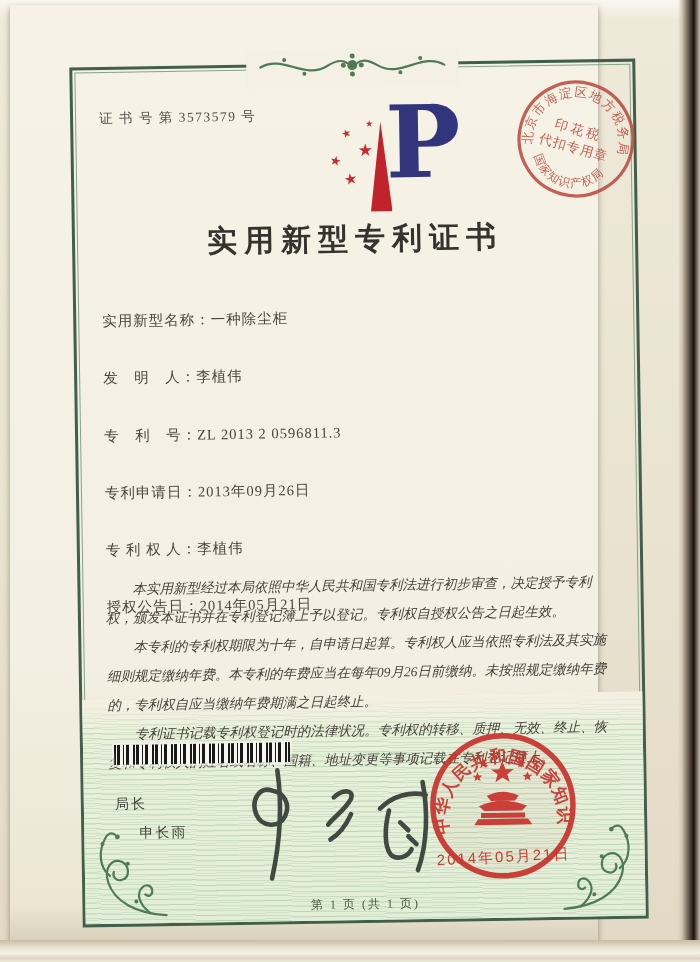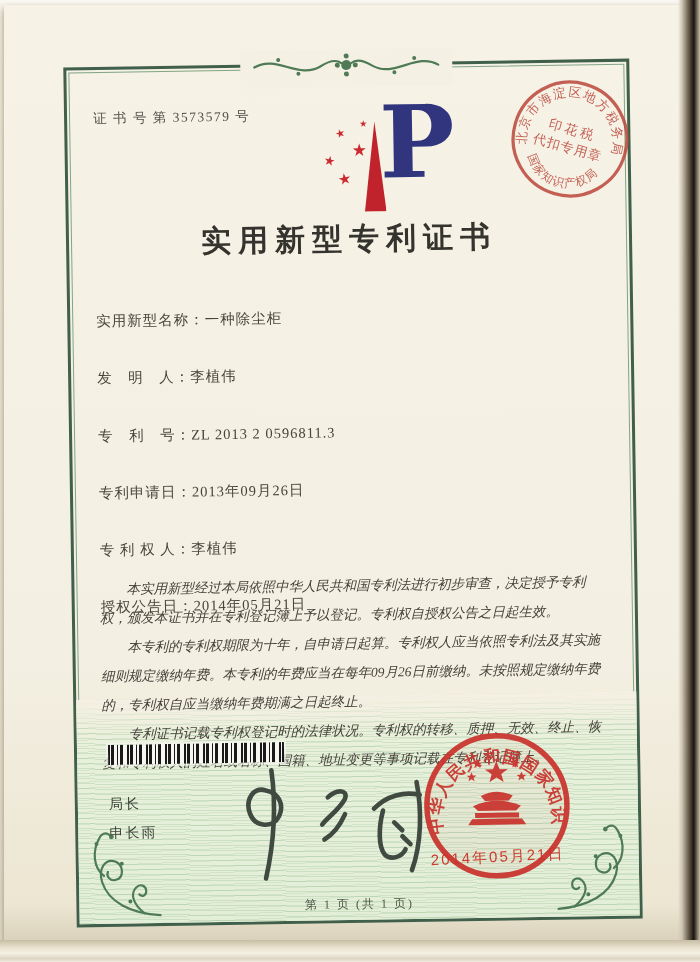--- a/index.html
+++ b/index.html
@@ -10,21 +10,21 @@
   }
   .photo-edge-right{
     position:absolute;top:0;right:0;width:22px;height:944px;z-index:50;
     background:linear-gradient(90deg,rgba(0,0,0,0) 0%,#cfc5b2 18%,#5a4f40 52%,#181410 72%,#8d8270 90%,#c7bca7 100%);
   }
   .photo-edge-bottom{
     position:absolute;left:0;bottom:0;width:700px;height:22px;z-index:50;
     background:linear-gradient(180deg,#c8bda4 0%,#e9e2cf 35%,#f4f0e3 60%,#ddd5c2 85%,#efebdf 100%);
   }
   .sheet{
-    position:absolute;left:4px;top:5px;width:684px;height:937px;
+    position:absolute;left:10px;top:5px;width:588px;height:937px;
     background:linear-gradient(180deg,#f6f2e6 0%,#f3efe2 70%,#ece6d2 96%,#d9d0ba 100%);
     box-shadow:0 3px 6px rgba(60,50,30,.45);
   }
   .frame{
     position:absolute;left:66px;top:58px;width:560px;height:854px;
     border:3px solid #41604b;transform:rotate(-0.9deg);transform-origin:50% 50%;
   }
   .frame::before{content:"";position:absolute;inset:2px;border:1px solid #82a585;pointer-events:none;}
   .guilloche{
     position:absolute;left:0;right:0;bottom:0;height:224px;z-index:0;
@@ -151,21 +151,21 @@
 
     <div class="paras">
       <p>本实用新型经过本局依照中华人民共和国专利法进行初步审查，决定授予专利权，颁发本证书并在专利登记簿上予以登记。专利权自授权公告之日起生效。</p>
       <p>本专利的专利权期限为十年，自申请日起算。专利权人应当依照专利法及其实施细则规定缴纳年费。本专利的年费应当在每年09月26日前缴纳。未按照规定缴纳年费的，专利权自应当缴纳年费期满之日起终止。</p>
       <p>专利证书记载专利权登记时的法律状况。专利权的转移、质押、无效、终止、恢复和专利权人的姓名或名称、国籍、地址变更等事项记载在专利登记簿上。</p>
     </div>
 
     <div class="barcode"></div>
 
     <div class="signer" style="top:726px;">局长</div>
-    <div class="signer" style="top:755px;">申长雨</div>
+    <div class="signer" style="top:755px;margin-left:24px;">申长雨</div>
 
     <svg class="sig" viewBox="0 0 270 125">
       <g stroke="#414a40" stroke-width="4.6" fill="none" stroke-linecap="round">
         <path d="M88,28 C76,24 67,37 72,51 C77,65 95,66 101,54 C107,42 100,30 88,28"></path>
         <path d="M94,8 C97,32 98,70 87,116"></path>
         <path d="M150,36 C160,27 171,29 167,38 C161,49 149,56 144,63"></path>
         <path d="M167,53 C161,66 153,74 146,78"></path>
         <path d="M196,48 C209,35 227,31 242,35"></path>
         <path d="M205,50 C200,68 200,86 206,94 C212,100 223,97 227,89"></path>
         <path d="M239,22 C244,50 243,84 233,110"></path>

